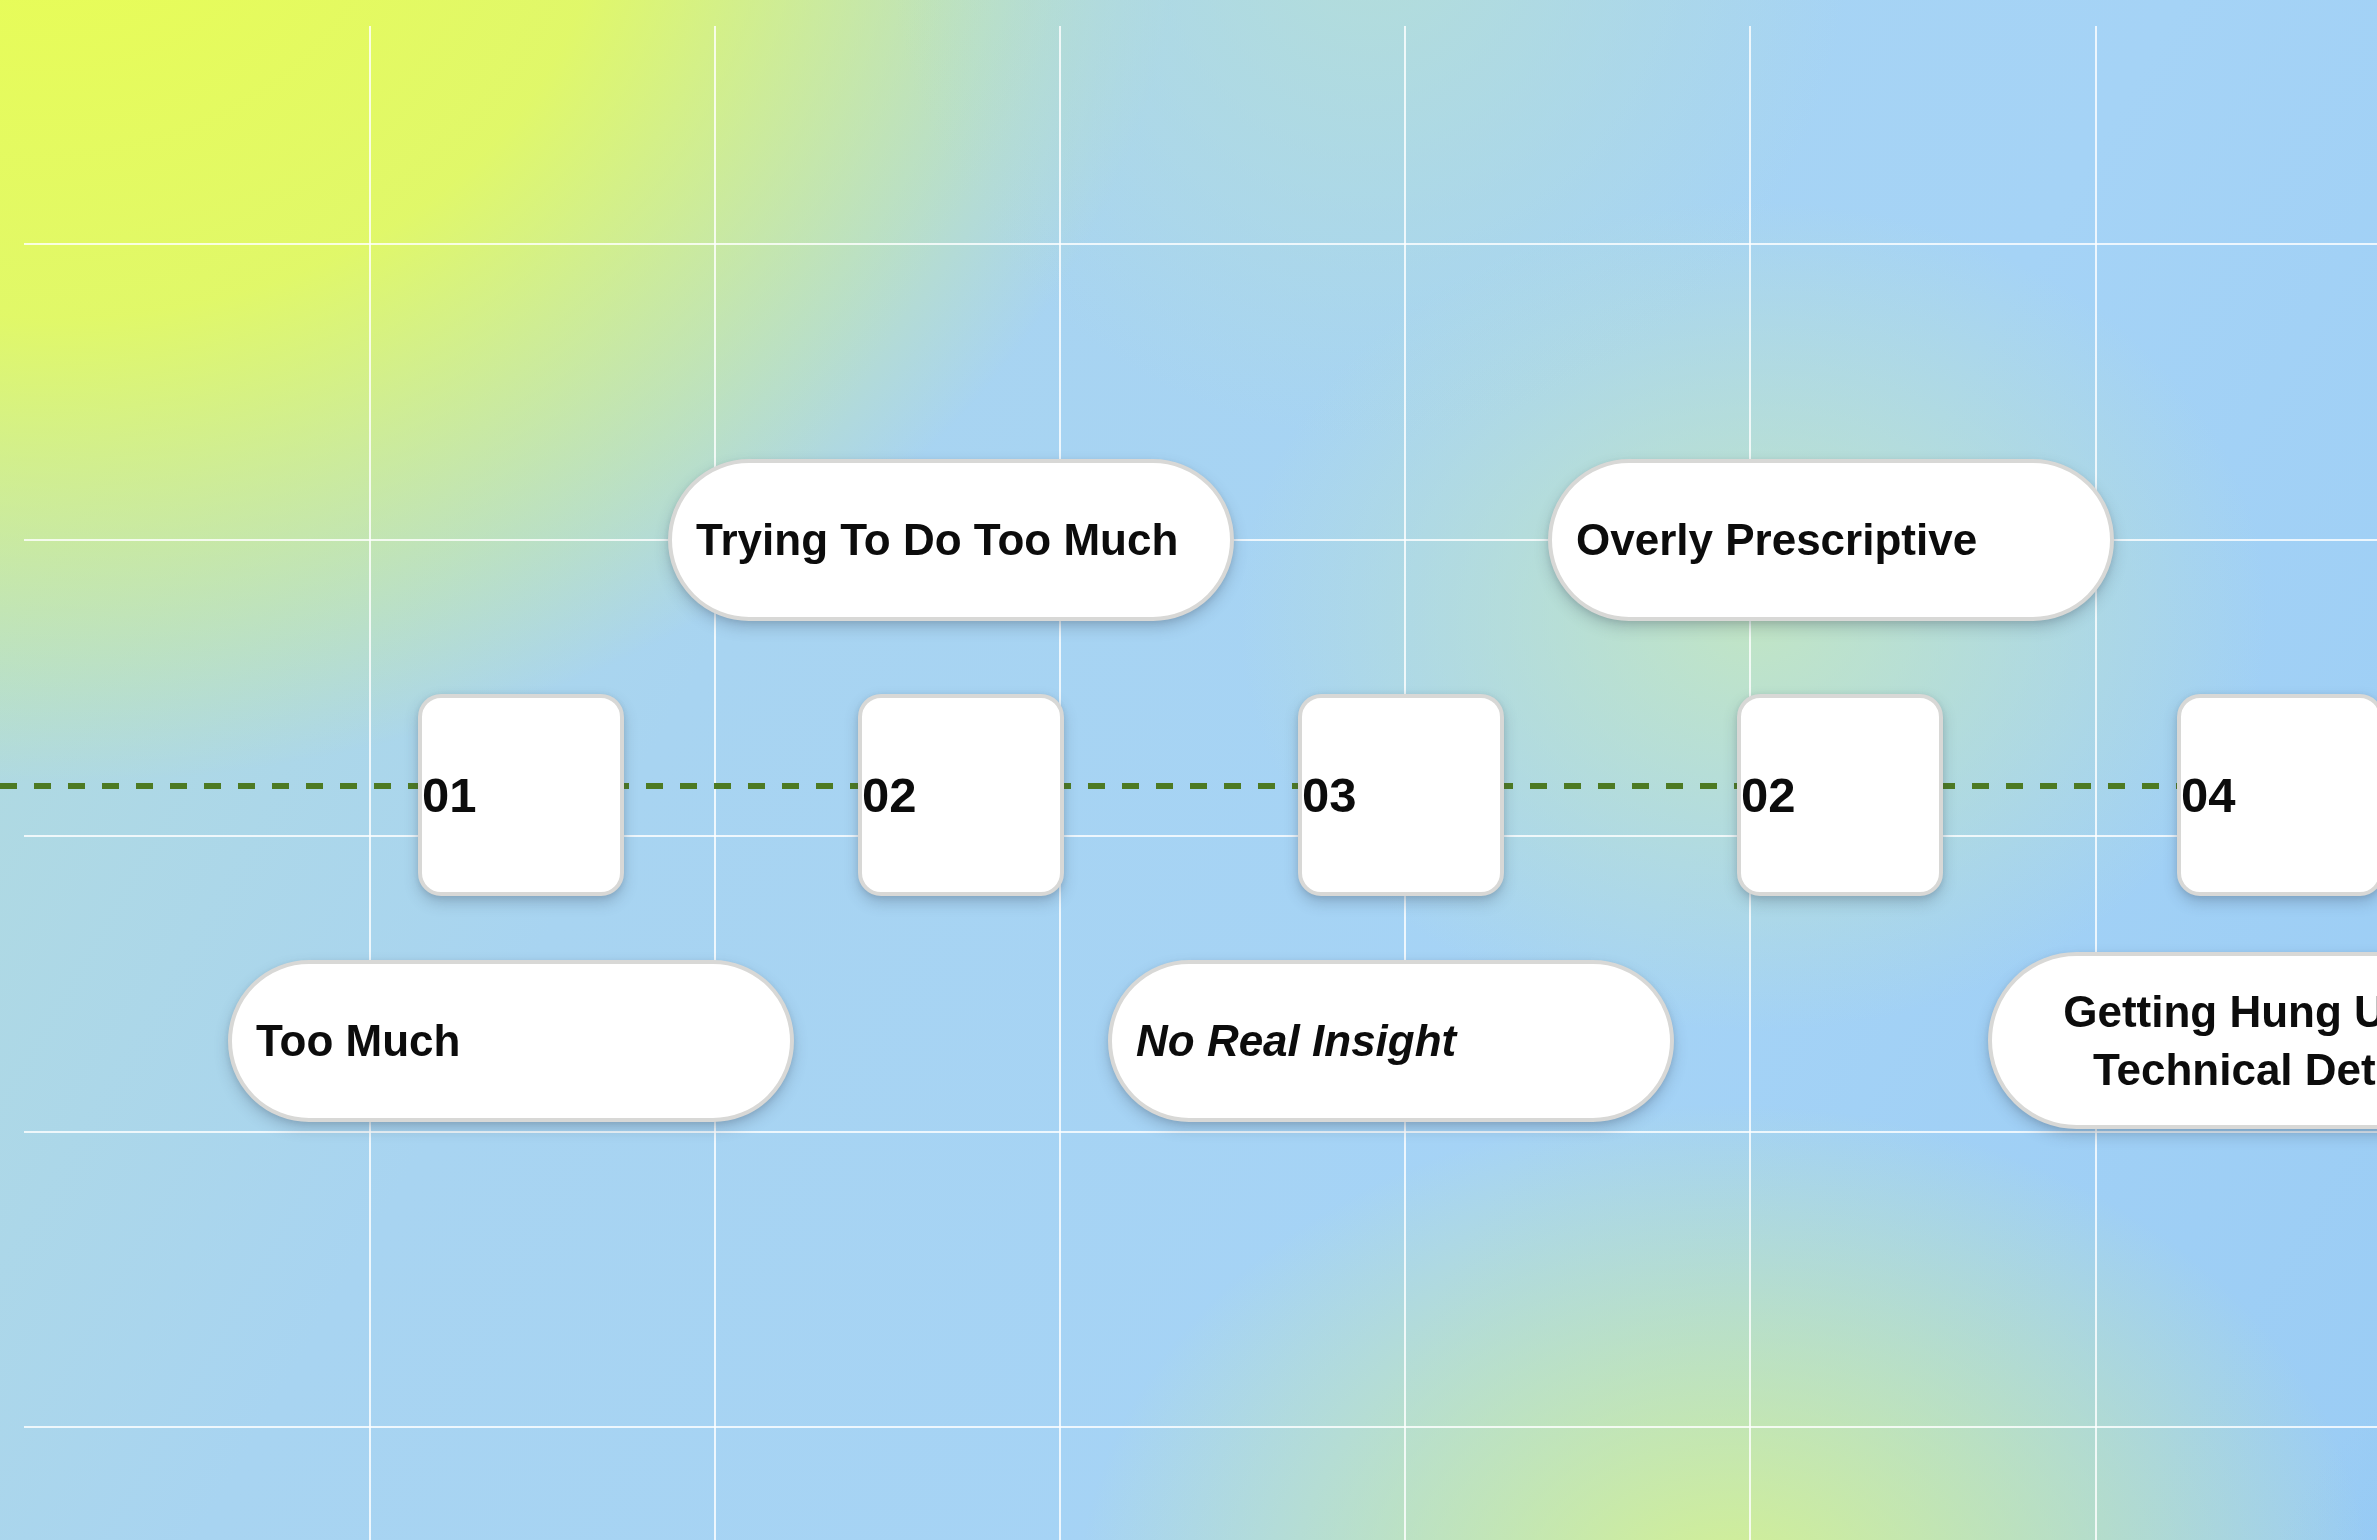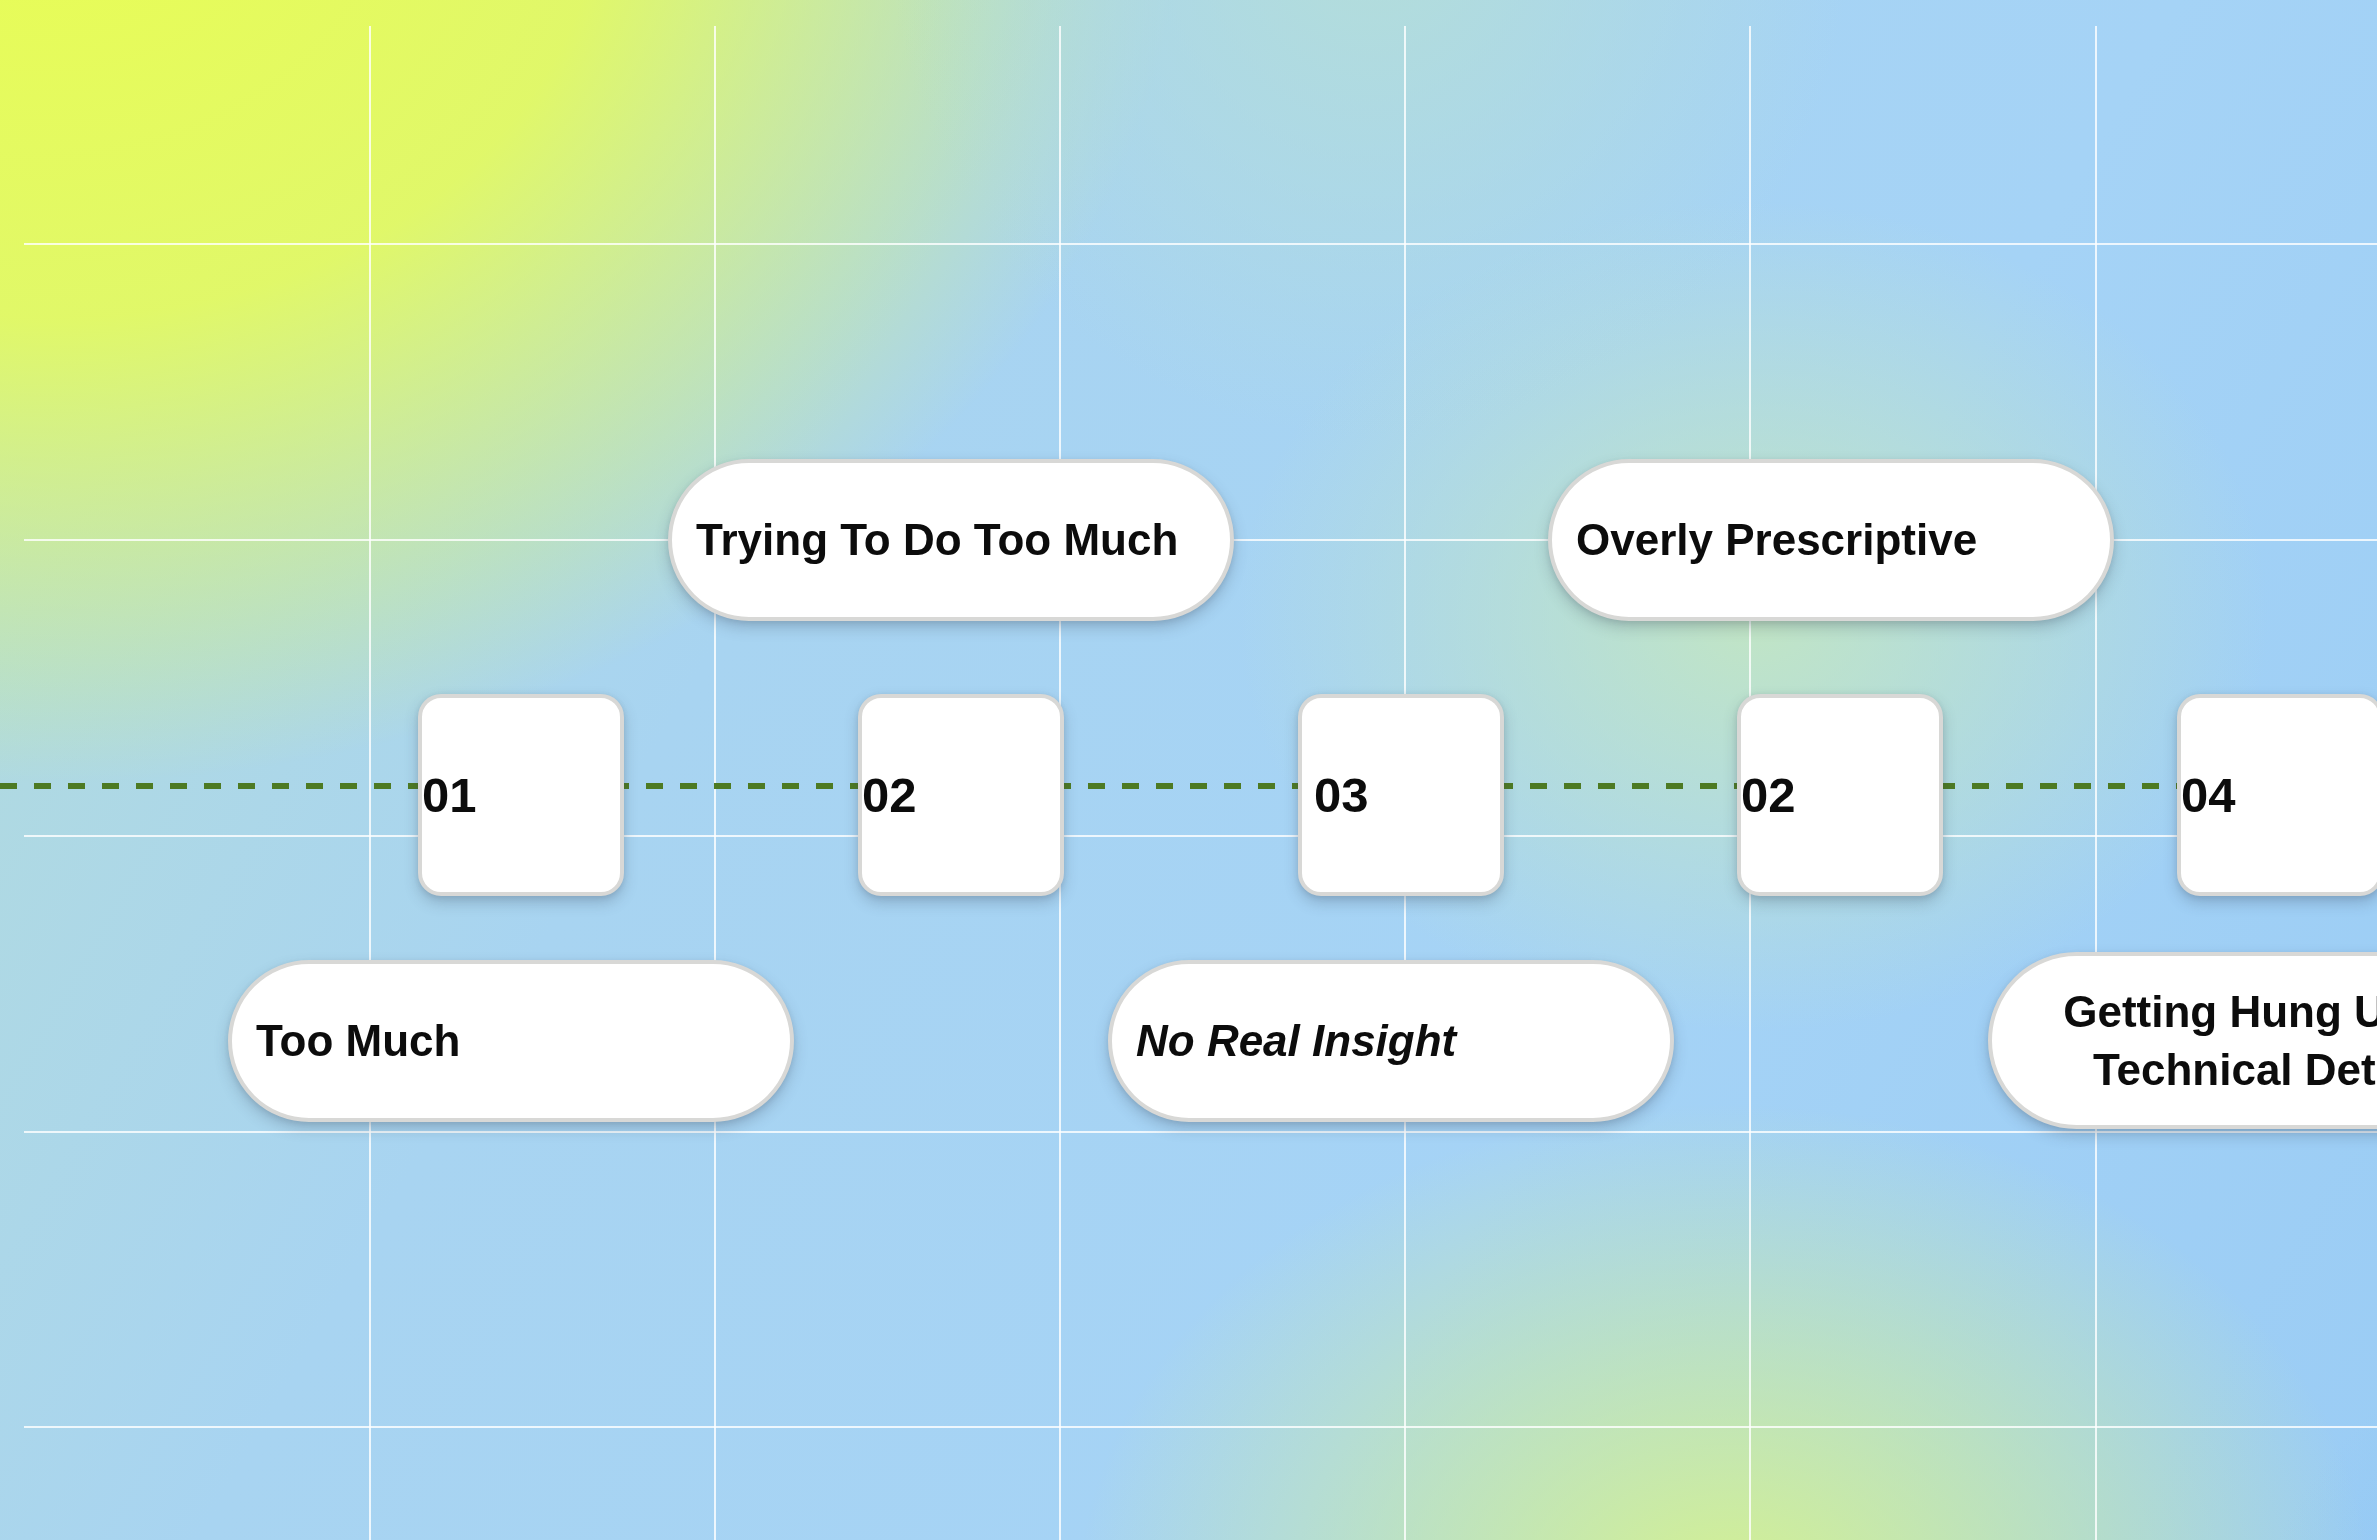--- a/index.html
+++ b/index.html
@@ -78,21 +78,21 @@
   .numbox {
     width: 206px;
     height: 202px;
     top: 694px;
     border-radius: 23px;
     font-size: 49px;
     font-weight: 700;
   }
   .nb1 { left: 418px; }
   .nb2 { left: 858px; }
-  .nb3 { left: 1298px; padding-left: 12px; }
+  .nb3 { left: 1298px; }
   .nb4 { left: 1737px; }
   .nb5 { left: 2177px; }
 
   .pill {
     width: 566px;
     height: 162px;
     border-radius: 475px;
     font-size: 44px;
     font-weight: 700;
     line-height: 1.3;

